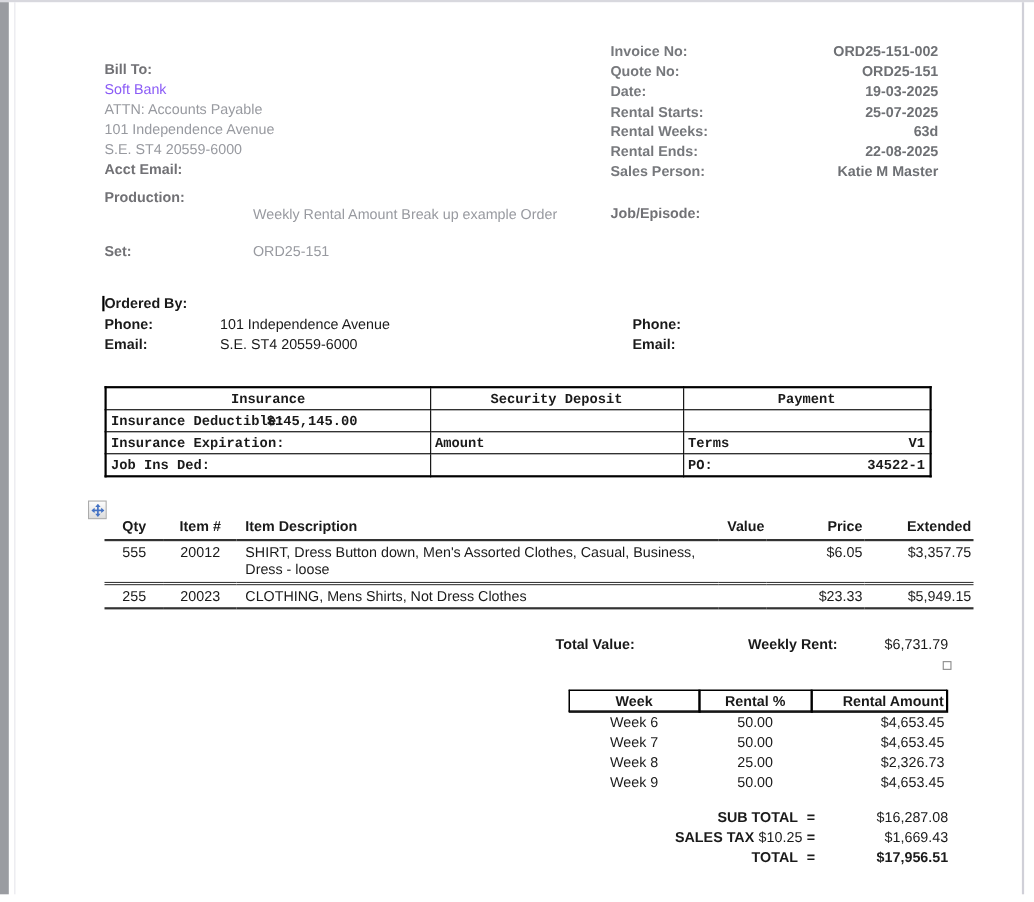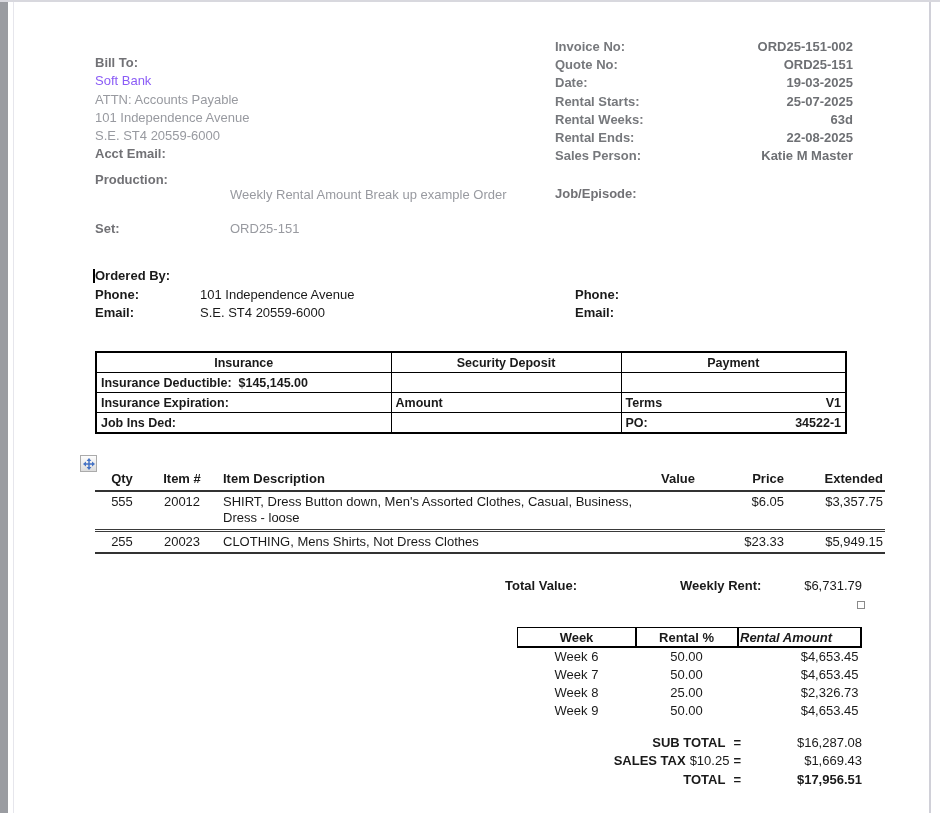--- a/index.html
+++ b/index.html
@@ -31,21 +31,21 @@
   .set-value{left:230px;top:221px;}
   
   .ordered{left:95px;top:267px;line-height:18.6px;}
   .ord-row{display:flex;}
   .ord-row .lab{width:105px;font-weight:bold;}
   .right-contact{left:575px;top:285.5px;line-height:18.6px;font-weight:bold;}
   .cursor{left:93px;top:269px;width:1.5px;height:14px;background:#000;}
   
   table{border-collapse:collapse;}
   .ins-table{left:95px;top:351px;width:750px;table-layout:fixed;
-    font-size:12.5px;font-weight:bold;}
+    font-size:12.5px;font-weight:bold;font-family:Liberation Mono, monospace;}
   .ins-table td,.ins-table th{border:1px solid #000;height:19px;padding:0 4px;
     font-size:12.5px;overflow:hidden;white-space:nowrap;}
   .ins-table{border:2px solid #000;}
   .ins-table th{text-align:center;}
   .ins-lab{display:inline-block;width:134px;}
   .fr{float:right;}
   
   .items-table{left:95px;top:469px;width:760px;table-layout:fixed;}
   .items-table th,.items-table td{padding:2px 2px;font-size:13px;vertical-align:top;
     line-height:16.5px;}
@@ -69,21 +69,21 @@
   .resize-handle{left:857px;top:601px;width:6px;height:6px;background:#fff;
     border:1px solid #8a8a8a;}
   
   .week-table{left:517px;top:627px;width:343px;table-layout:fixed;}
   .week-table thead th{border:1px solid #000;box-shadow:0 0 0 1px #000;
     font-weight:bold;height:18px;padding:0 2px;font-size:13px;}
   .week-table td{height:18.2px;padding:0 2px;font-size:13px;}
   .w-week{width:118px;text-align:center;}
   .w-pct{width:102px;text-align:center;}
   .w-amt{width:123px;text-align:right;}
-  th.w-week{text-align:center;} th.w-pct{text-align:center;} th.w-amt{text-align:left;font-style:italic;}
+  th.w-week{text-align:center;} th.w-pct{text-align:center;} th.w-amt{text-align:right;}
   
   .totals{left:480px;top:734px;width:382px;}
   .tot-row{display:flex;height:18.4px;line-height:18.4px;}
   .tot-label{width:261px;text-align:right;font-weight:bold;}
   .tot-label .plain{font-weight:normal;}
   .tot-label span + span{margin-left:4px;}
   .tot-value{flex:1;text-align:right;}
   .tot-value.vb{font-weight:bold;}
 </style>
 </head>

